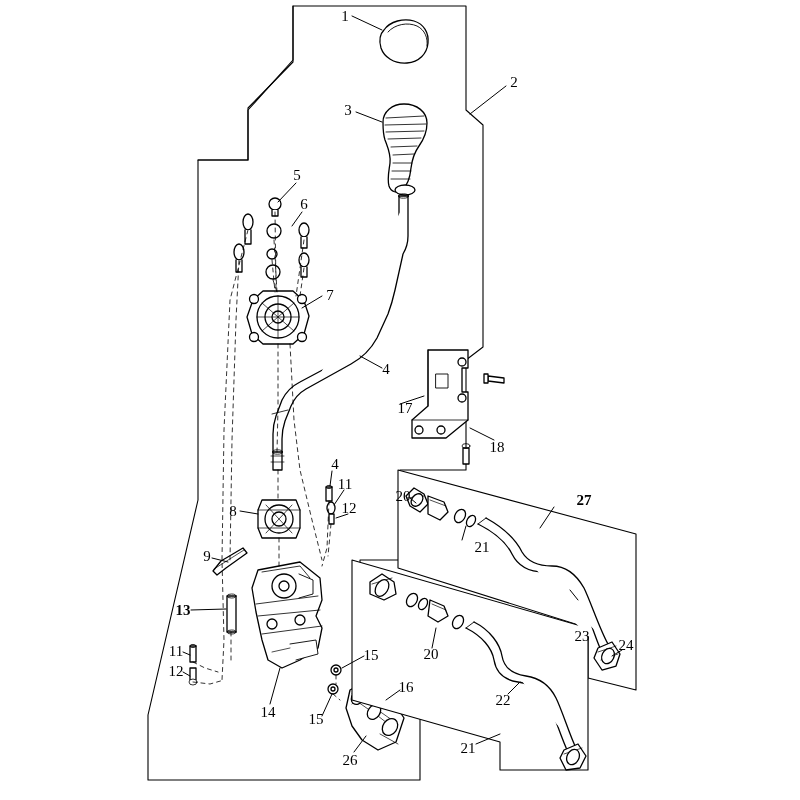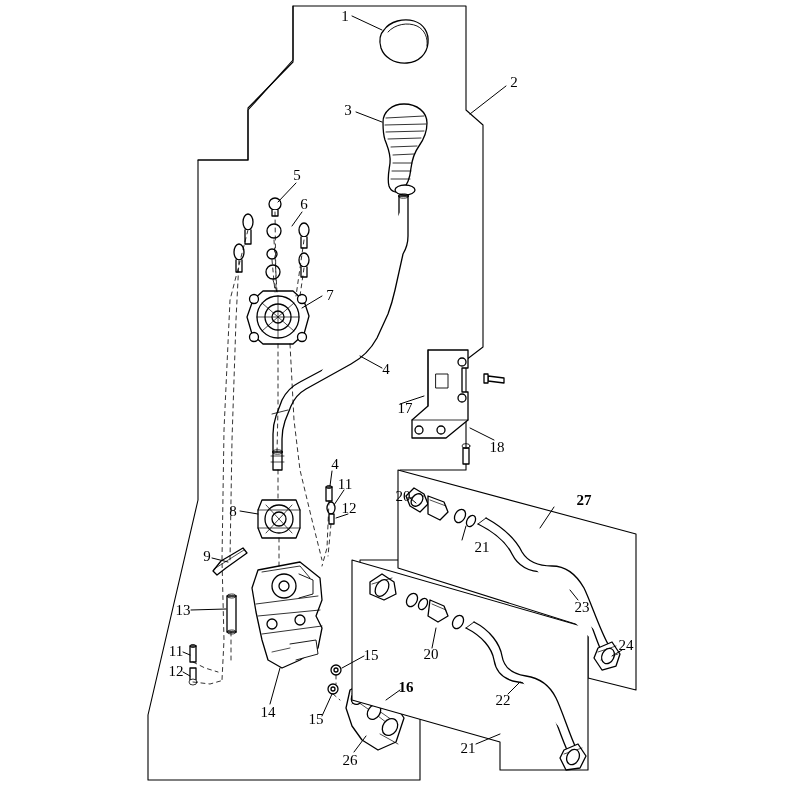--- a/index.html
+++ b/index.html
@@ -326,32 +326,32 @@
   <div class="callout" style="left:348px; top:110px;">3</div>
   <div class="callout" style="left:386px; top:369px;">4</div>
   <div class="callout" style="left:297px; top:175px;">5</div>
   <div class="callout" style="left:304px; top:204px;">6</div>
   <div class="callout" style="left:330px; top:295px;">7</div>
   <div class="callout" style="left:233px; top:511px;">8</div>
   <div class="callout" style="left:207px; top:556px;">9</div>
   <div class="callout" style="left:335px; top:464px;">4</div>
   <div class="callout" style="left:345px; top:484px;">11</div>
   <div class="callout" style="left:349px; top:508px;">12</div>
-  <div class="callout" style="left:183px; top:610px;">13</div>
+  <div class="callout" style="left:183px; top:610px;font-weight:bold;">13</div>
   <div class="callout" style="left:268px; top:712px;text-align:right;">14</div>
   <div class="callout" style="left:371px; top:655px;">15</div>
   <div class="callout" style="left:316px; top:719px;">15</div>
-  <div class="callout" style="left:406px; top:687px;font-weight:bold;">16</div>
+  <div class="callout" style="left:406px; top:687px;">16</div>
   <div class="callout" style="left:405px; top:408px;">17</div>
   <div class="callout" style="left:497px; top:447px;">18</div>
   <div class="callout" style="left:431px; top:654px;">20</div>
   <div class="callout" style="left:403px; top:496px;">20</div>
   <div class="callout" style="left:482px; top:547px;">21</div>
   <div class="callout" style="left:503px; top:700px;">22</div>
-  <div class="callout" style="left:582px; top:607px;">23</div>
+  <div class="callout" style="left:582px; top:636px;">23</div>
   <div class="callout" style="left:626px; top:645px;">24</div>
   <div class="callout" style="left:350px; top:760px;">26</div>
   <div class="callout" style="left:584px; top:500px;font-weight:bold;">27</div>
   <div class="callout" style="left:468px; top:748px;">21</div>
   <div class="callout" style="left:176px; top:651px;">11</div>
   <div class="callout" style="left:176px; top:671px;">12</div>
 
 </div>
 
 </body></html>

